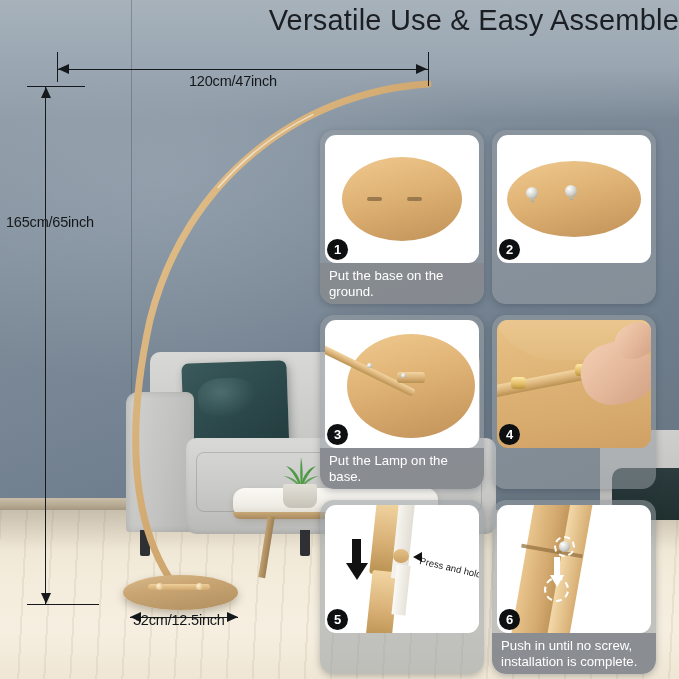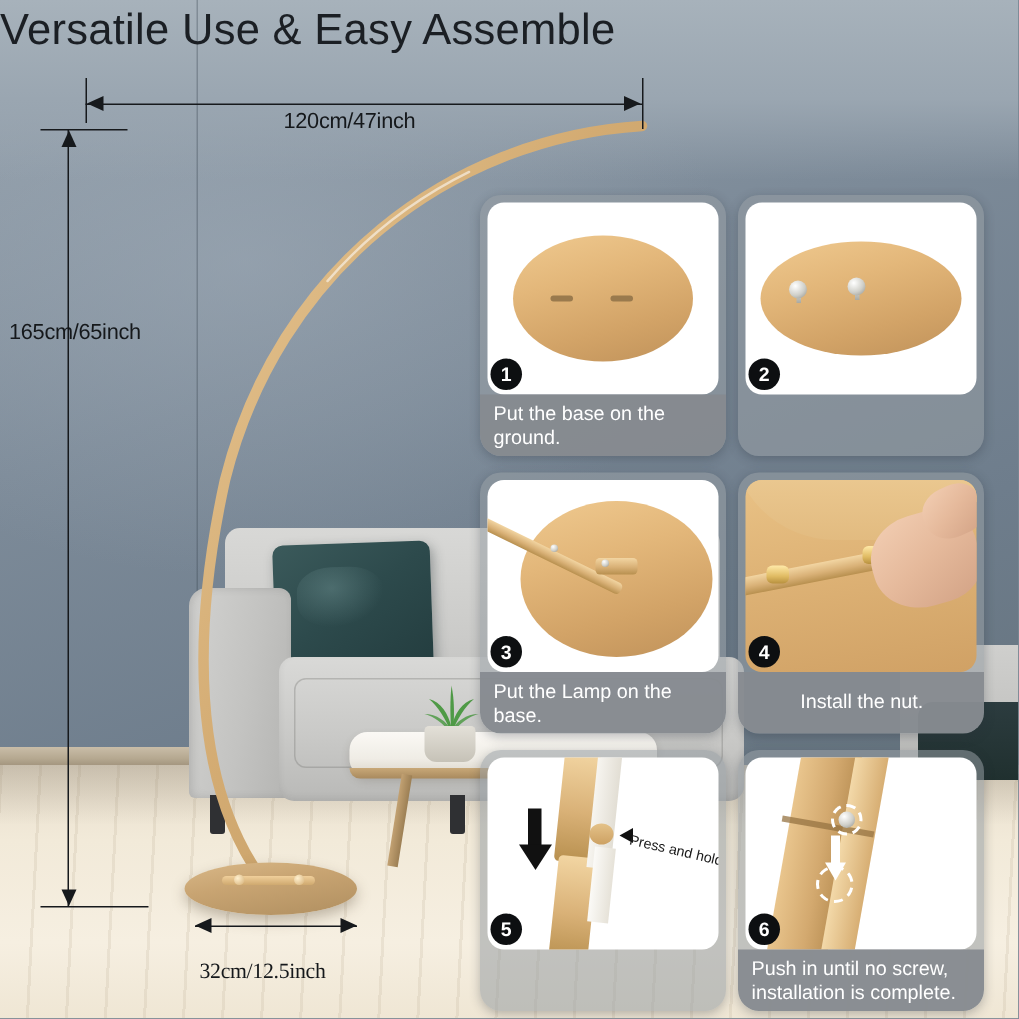--- a/index.html
+++ b/index.html
@@ -136,21 +136,21 @@
   .arrow-l{border-top:5px solid transparent;border-bottom:5px solid transparent;border-right:11px solid #16191c;}
   .arrow-r{border-top:5px solid transparent;border-bottom:5px solid transparent;border-left:11px solid #16191c;}
   .arrow-u{border-left:5px solid transparent;border-right:5px solid transparent;border-bottom:11px solid #16191c;}
   .arrow-d{border-left:5px solid transparent;border-right:5px solid transparent;border-top:11px solid #16191c;}
   .dim-label{
     position:absolute;color:#15181b;font-size:14.5px;letter-spacing:-.2px;white-space:nowrap;
   }
 
   
   .title{
-    position:absolute;left:0;top:4px;width:679px;text-align:left;
+    position:absolute;left:0;top:4px;width:679px;text-align:right;
     font-size:29px;color:#1b1f24;letter-spacing:.2px;
   }
 
   
   .card{
     position:absolute;width:164px;height:174px;border-radius:14px;
     background:rgba(150,156,162,.55);
     box-shadow:0 2px 7px rgba(40,48,56,.3);
     overflow:hidden;
   }
@@ -285,21 +285,21 @@
   <div class="tick dim-h" style="left:27px;top:86px;width:58px;height:1px;"></div>
   <div class="tick dim-h" style="left:27px;top:604px;width:72px;height:1px;"></div>
   <div class="dim-line dim-v" style="left:45px;top:86px;height:518px;"></div>
   <div class="arrow arrow-u" style="left:41px;top:87px;"></div>
   <div class="arrow arrow-d" style="left:41px;top:593px;"></div>
   <div class="dim-label" style="left:6px;top:214px;">165cm/65inch</div>
 
   <div class="dim-line dim-h" style="left:130px;top:617px;width:108px;"></div>
   <div class="arrow arrow-l" style="left:130px;top:612px;"></div>
   <div class="arrow arrow-r" style="left:227px;top:612px;"></div>
-  <div class="dim-label" style="left:133px;top:640px;font-family:Liberation Serif, serif;">32cm/12.5inch</div>
+  <div class="dim-label" style="left:133px;top:612px;">32cm/12.5inch</div>
 
   <div class="card" style="left:320px;top:130px;">
     <div class="card-photo">
       <div class="gold-ellipse" style="left:17px;top:22px;width:120px;height:84px;"></div>
       <div class="slot" style="left:42px;top:62px;width:15px;"></div>
       <div class="slot" style="left:82px;top:62px;width:15px;"></div>
     </div>
     <div class="badge">1</div>
     <div class="card-cap" style="white-space:pre-line;">Put the base on the
 ground.</div>
@@ -331,21 +331,20 @@
   <div class="card" style="left:492px;top:315px;">
     <div class="card-photo" style="background:linear-gradient(170deg,#e9c286 0%,#dfb477 40%,#d0a165 100%);">
       <div style="position:absolute;left:-10px;top:-30px;width:180px;height:70px;border-radius:0 0 90px 90px;background:linear-gradient(180deg,#f0d09a,#e2bb80);"></div>
       <div class="rod" style="left:-6px;top:66px;width:150px;height:12px;transform:rotate(-11deg);transform-origin:left center;"></div>
       <div class="nut" style="left:14px;top:57px;"></div>
       <div class="nut" style="left:78px;top:44px;"></div>
       <div class="hand" style="left:84px;top:22px;width:72px;height:62px;transform:rotate(-16deg);"></div>
       <div class="hand" style="left:118px;top:4px;width:40px;height:34px;transform:rotate(-24deg);"></div>
     </div>
     <div class="badge">4</div>
-    <div class="card-cap center" style="white-space:pre-line;">Install the nut.</div>
   </div>
 
   <div class="card" style="left:320px;top:500px;">
     <div class="card-photo">
       <div class="rod" style="left:48px;top:-4px;width:24px;height:74px;transform:rotate(6deg);"></div>
       <div class="rod" style="left:44px;top:66px;width:26px;height:70px;transform:rotate(6deg);"></div>
       <div style="position:absolute;left:70px;top:-4px;width:16px;height:78px;background:linear-gradient(90deg,#f7f5f0,#e2ded4);transform:rotate(6deg);"></div>
       <div style="position:absolute;left:69px;top:60px;width:14px;height:50px;background:linear-gradient(90deg,#fbfaf7,#e6e2d8);transform:rotate(6deg);"></div>
       <div style="position:absolute;left:68px;top:44px;width:16px;height:14px;border-radius:50%;background:linear-gradient(180deg,#e4c289,#cda163);"></div>
       <div class="small-arrow-l" style="left:88px;top:47px;"></div>

